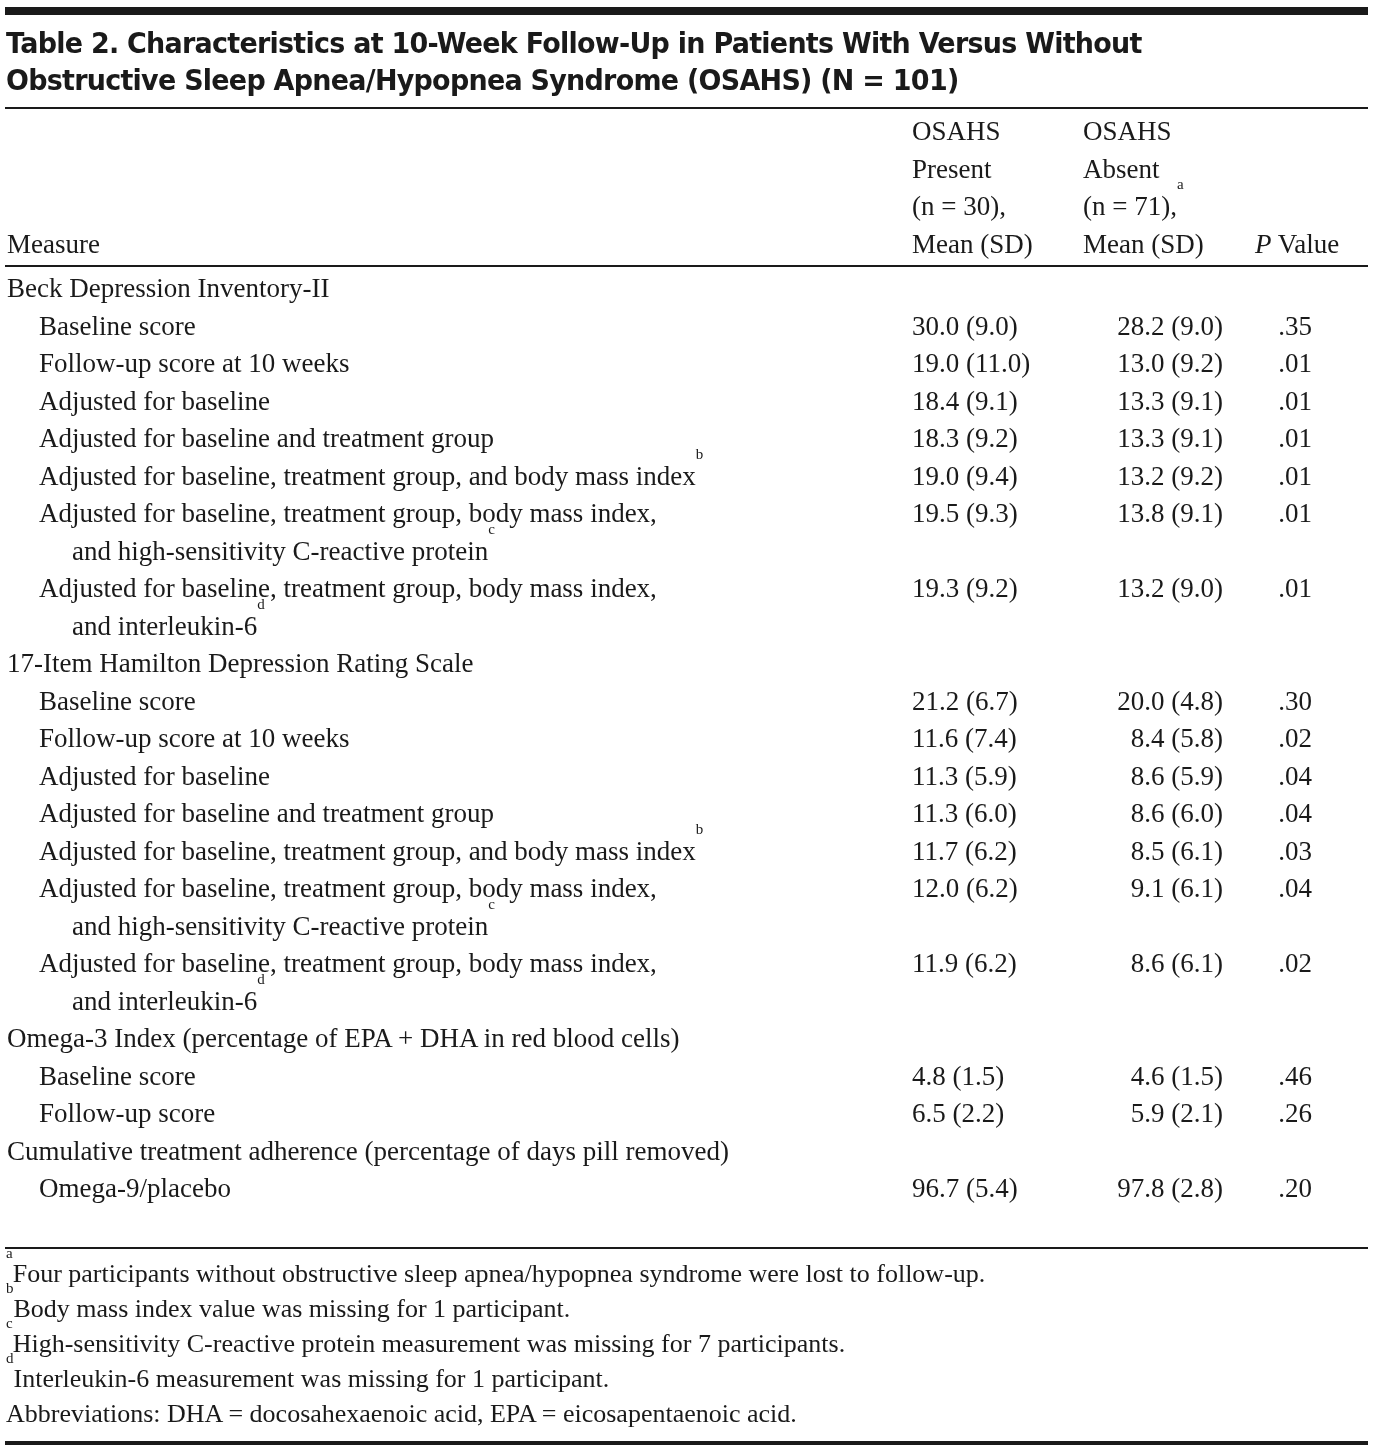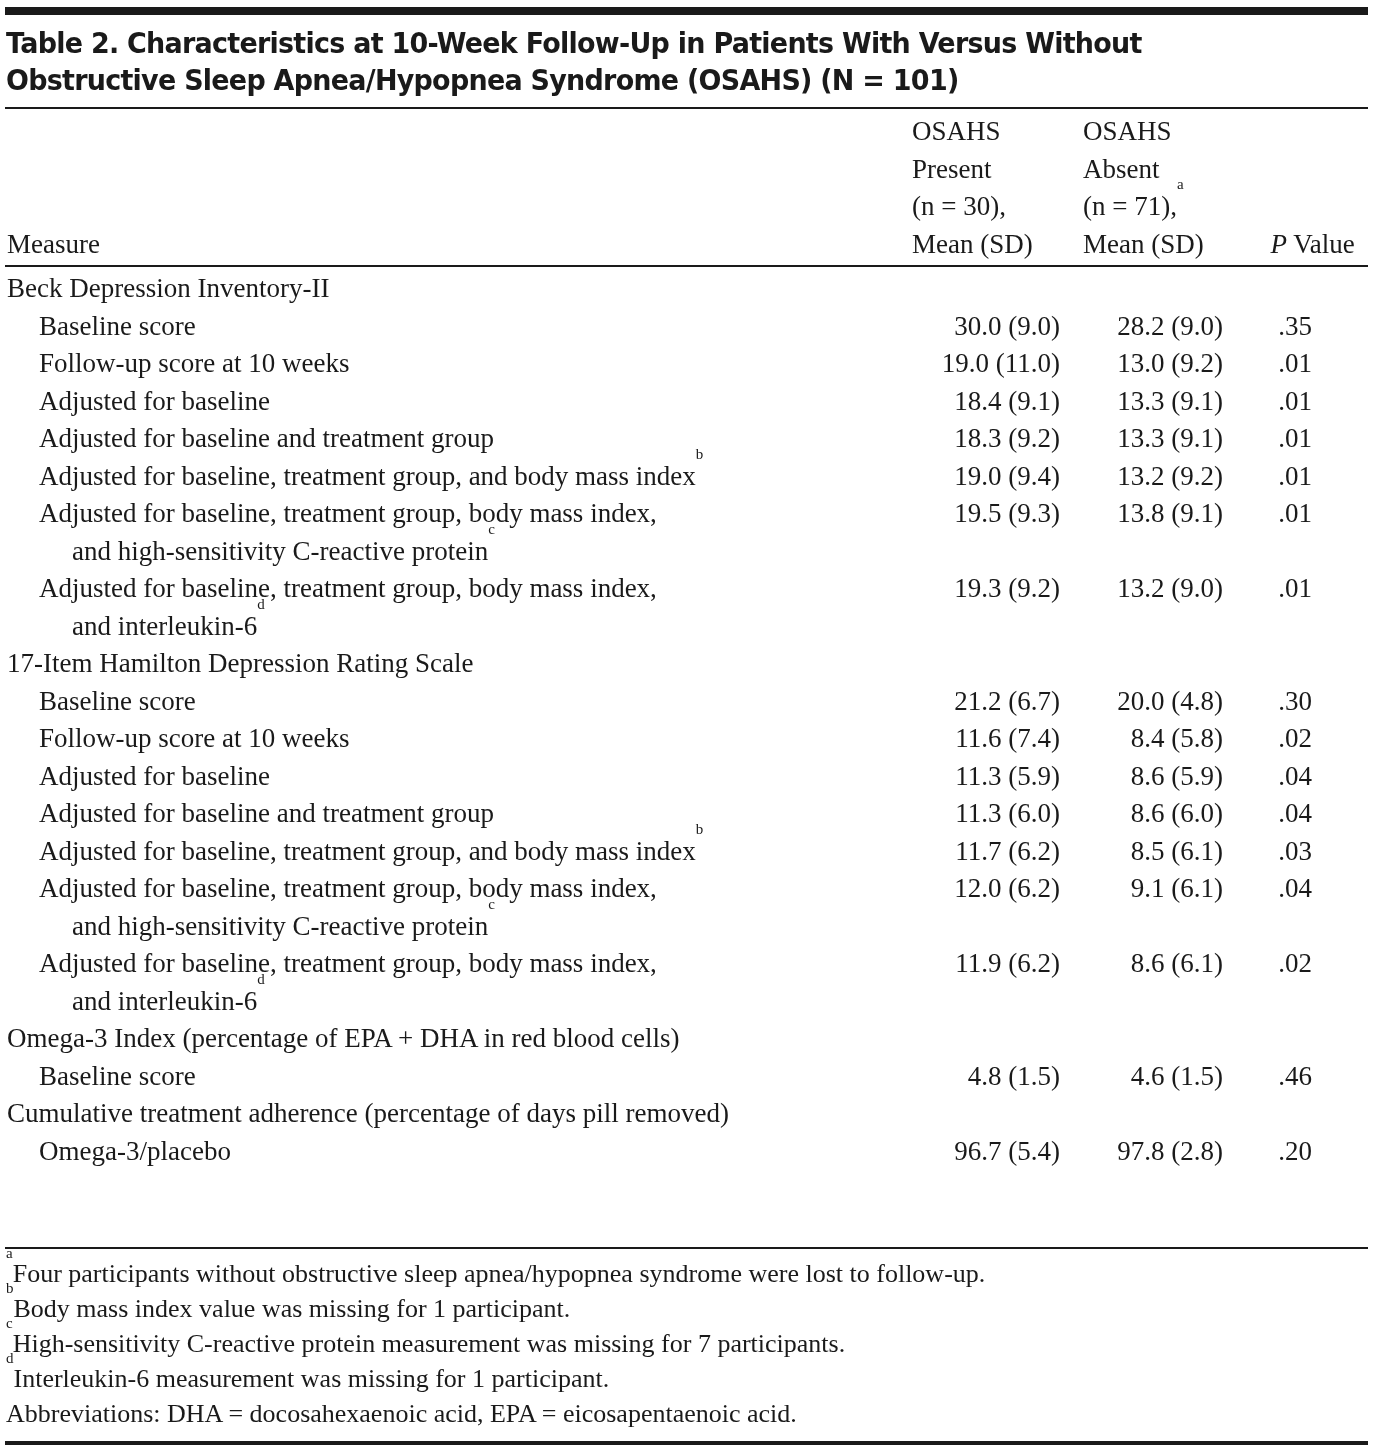--- a/index.html
+++ b/index.html
@@ -12,30 +12,30 @@
   .rule { position: absolute; left: 5px; width: 1363px; background: #1a1a1a; }
   .rule.thin { height: 2px; }
   .rule.thick { height: 4px; }
   .table { position: absolute; left: 0; top: 0; width: 1375px;
     font-family: "Liberation Serif", serif; font-size: 27px; }
   .hdr { position: absolute; top: 113px; font-family: "Liberation Serif", serif; font-size: 27px;
     line-height: 37.5px; text-align: left; }
   .hdr-measure { left: 7px; top: 226px; text-align: center; }
   .hdr-col1 { left: 912px; width: 160px; }
   .hdr-col2 { left: 1083px; width: 160px; }
-  .hdr-col3 { left: 1255px; width: 115px; top: 226px; text-align: center; }
+  .hdr-col3 { left: 1255px; width: 115px; top: 226px; text-align: left; }
   .hdr-col3 i { font-style: italic; }
   sup { font-size: 15px; vertical-align: top; position: relative; top: -4px; line-height: 0; }
   .rows { position: absolute; left: 0; top: 270px; width: 1375px; }
   .row { position: relative; height: 37.5px; line-height: 37.5px; white-space: nowrap; }
   .row.tall { height: 75px; }
   .cell-label { position: absolute; left: 39px; top: 0; }
   .row.section .cell-label { left: 7px; }
   .cont { display: block; padding-left: 33px; }
-  .cell-v1 { position: absolute; left: 912px; width: 148px; text-align: right; top: 0; }
+  .cell-v1 { position: absolute; left: 912px; width: 148px; top: 0; }
   .cell-v2 { position: absolute; left: 1085px; width: 138px; text-align: right; top: 0; }
   .cell-p  { position: absolute; left: 1255px; width: 80px; text-align: center; top: 0; }
   .row.tall .cell-label { line-height: 37.5px; }
   .footnotes { position: absolute; left: 6px; top: 1256px; width: 1360px;
     font-family: "Liberation Serif", serif; font-size: 26px; line-height: 35px; }
   .fn { white-space: nowrap; }
   .fn sup { font-size: 15px; top: -3px; }
 </style>
 </head>
 <body>
@@ -160,25 +160,31 @@
       </div>
       <div class="row section">
         <span class="cell-label">Omega-3 Index (percentage of EPA + DHA in red blood cells)</span>
       </div>
       <div class="row">
         <span class="cell-label"><span>Baseline score</span></span>
         <span class="cell-v1">4.8 (1.5)</span>
         <span class="cell-v2">4.6 (1.5)</span>
         <span class="cell-p">.46</span>
       </div>
+      <div class="row">
+        <span class="cell-label"><span>Follow-up score</span></span>
+        <span class="cell-v1">6.5 (2.2)</span>
+        <span class="cell-v2">5.9 (2.1)</span>
+        <span class="cell-p">.26</span>
+      </div>
       <div class="row section">
         <span class="cell-label">Cumulative treatment adherence (percentage of days pill removed)</span>
       </div>
       <div class="row">
-        <span class="cell-label"><span>Omega-3/placebo</span></span>
+        <span class="cell-label"><span>Omega-9/placebo</span></span>
         <span class="cell-v1">96.7 (5.4)</span>
         <span class="cell-v2">97.8 (2.8)</span>
         <span class="cell-p">.20</span>
       </div>
     </div>
 
   <div class="rule thin" style="top:1247px;"></div>
 </div>
 
 <div class="footnotes" id="footnotes">

